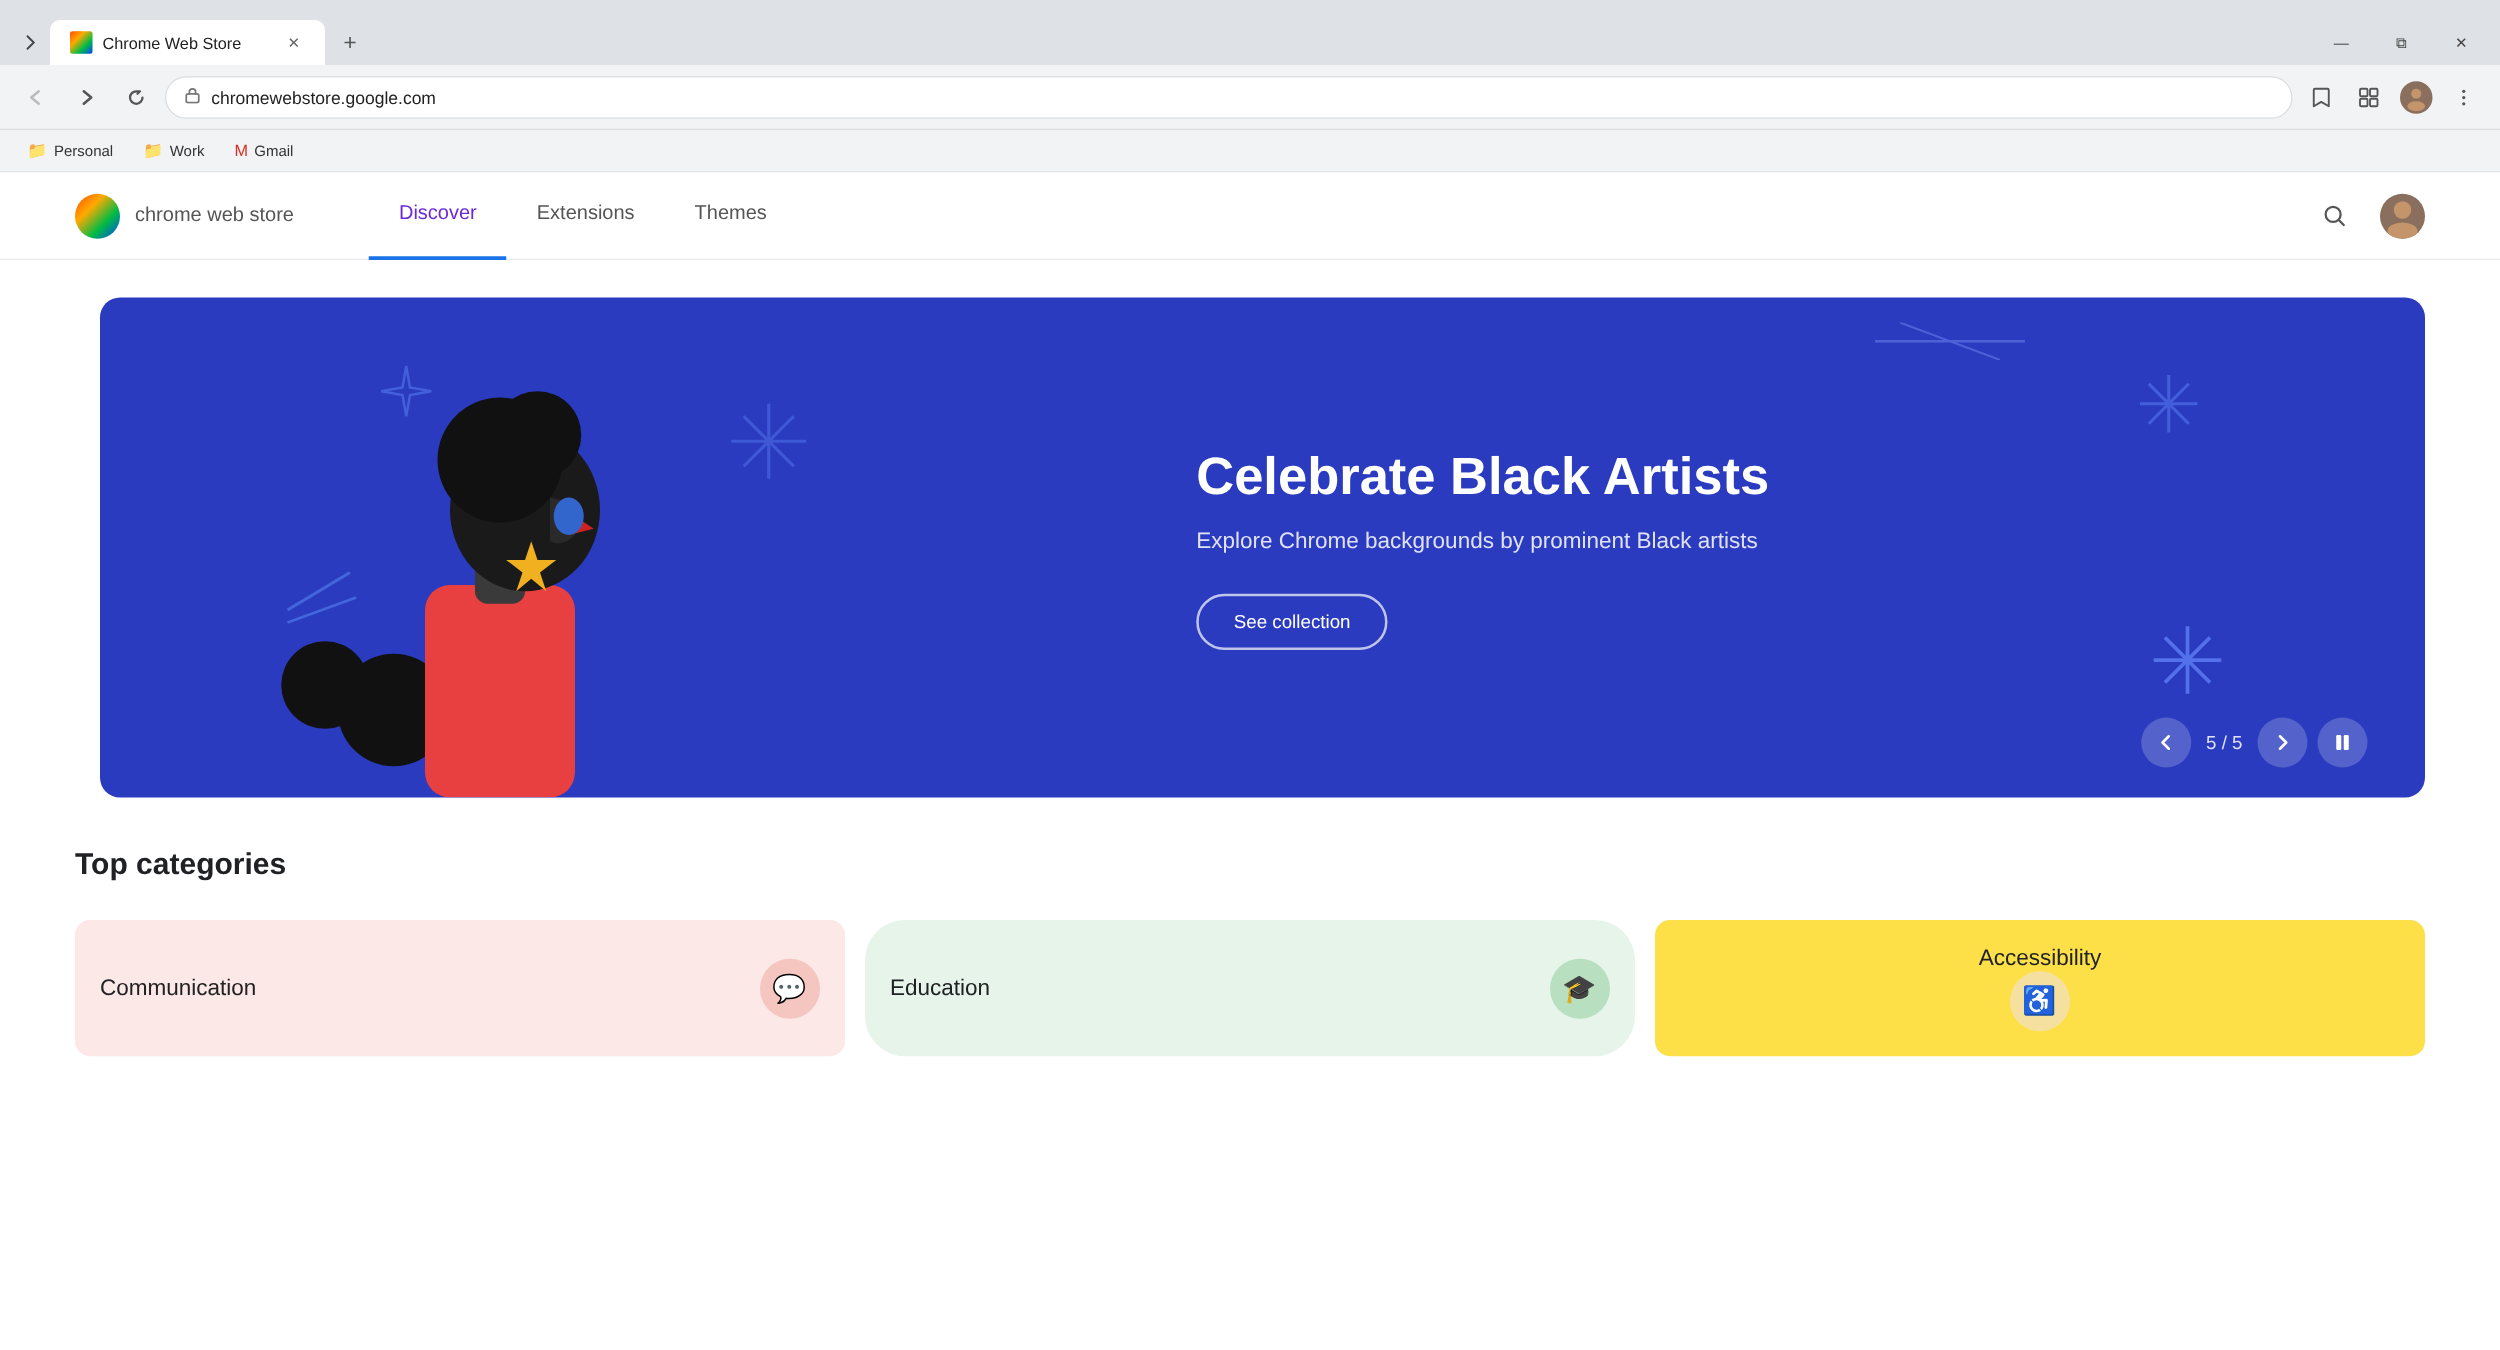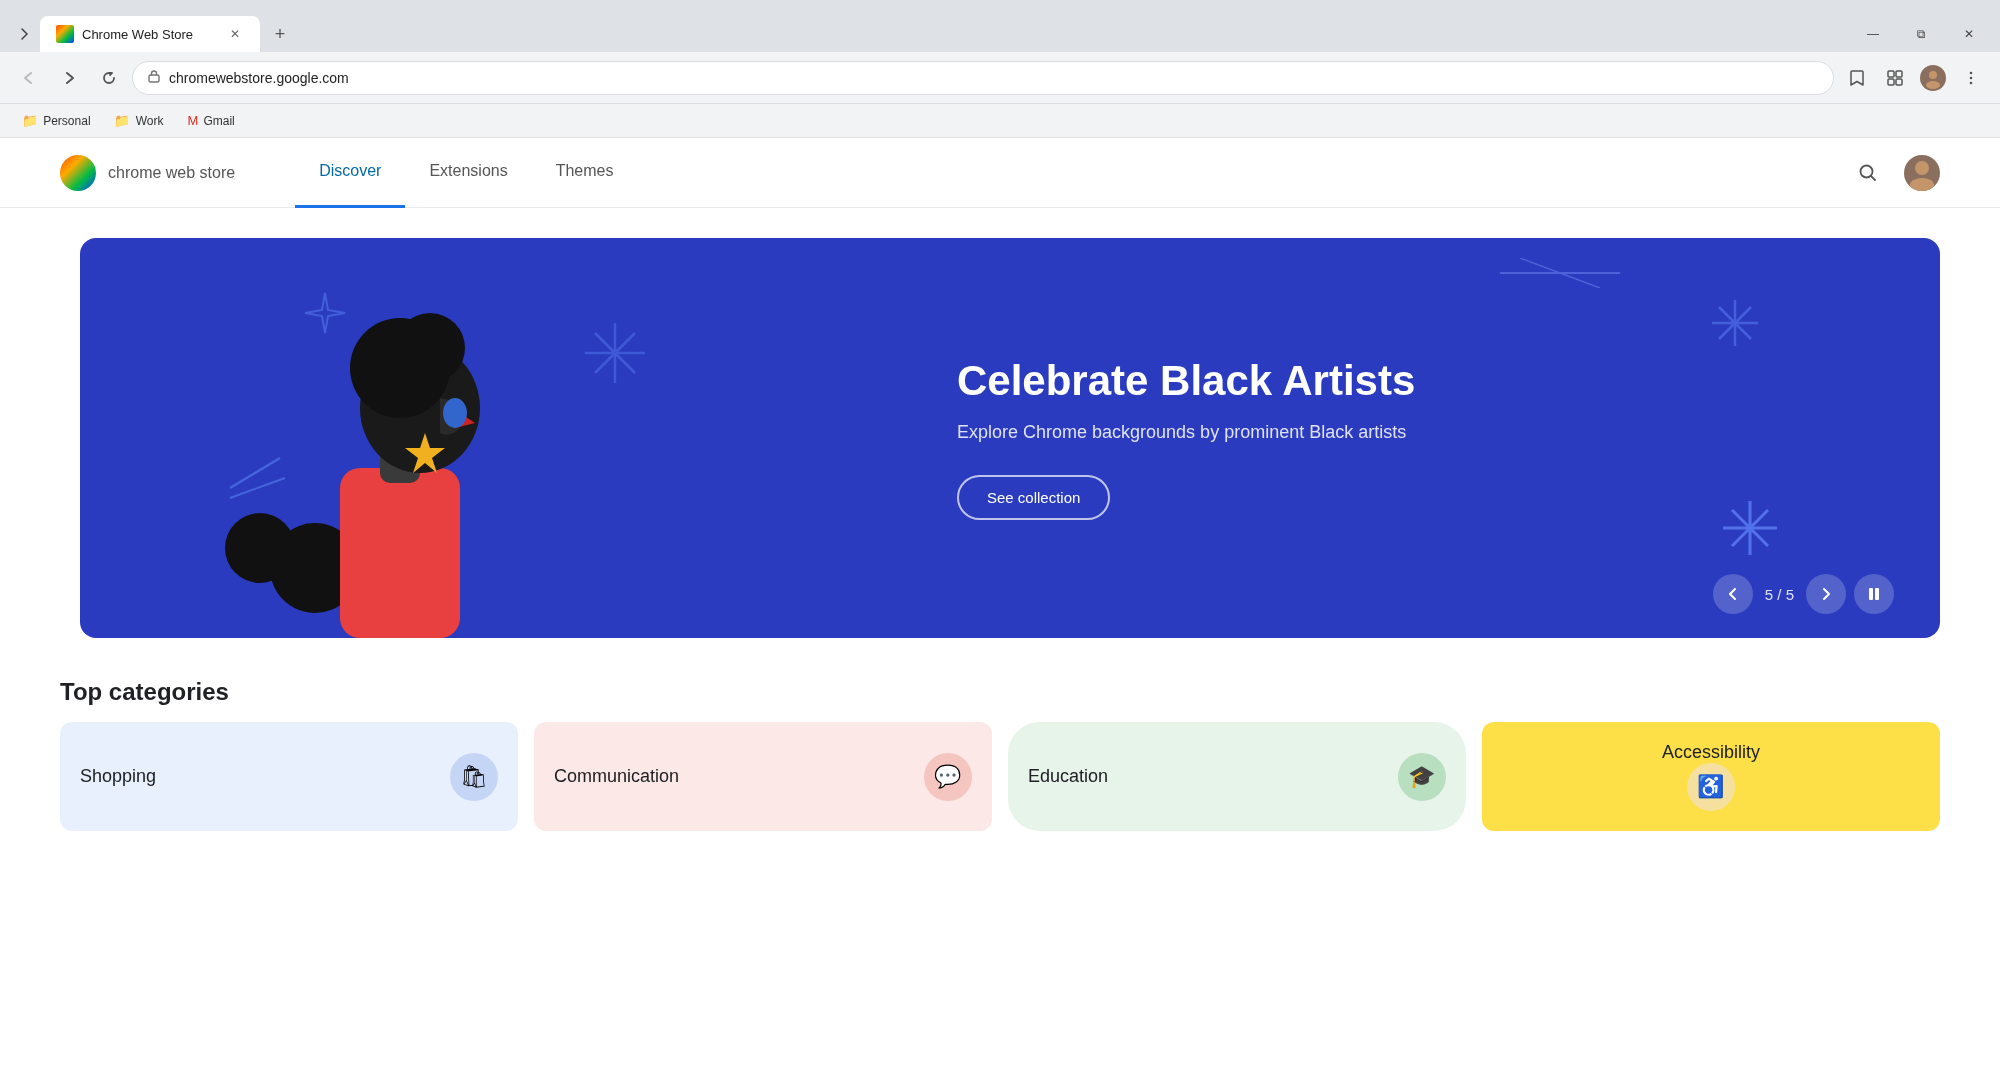--- a/index.html
+++ b/index.html
@@ -38,21 +38,21 @@
     
     .page-content { flex: 1; background: #fff; overflow: hidden; }
 
     
     .cws-header { display: flex; align-items: center; padding: 0 60px; height: 70px; border-bottom: 1px solid #e8eaed; background: #fff; }
     .cws-logo { display: flex; align-items: center; gap: 12px; margin-right: 60px; }
     .cws-logo-icon { width: 36px; height: 36px; border-radius: 50%; background: linear-gradient(135deg, #ff4d00 0%, #ffaa00 33%, #00bb44 66%, #0044ff 100%); }
     .cws-logo-text { font-size: 16px; color: #555; }
     .cws-nav { display: flex; align-items: center; gap: 0; }
     .cws-nav-item { padding: 0 24px; height: 70px; display: flex; align-items: center; font-size: 16px; color: #555; cursor: pointer; position: relative; border-bottom: 3px solid transparent; }
-    .cws-nav-item.active { color: #0369a1; border-bottom: 3px solid #1a73e8; font-weight: 500; }
+    .cws-nav-item.active { color: #6d28d9; border-bottom: 3px solid #1a73e8; font-weight: 500; }
     .cws-header-actions { margin-left: auto; display: flex; align-items: center; gap: 16px; }
     .search-icon-btn { width: 40px; height: 40px; border-radius: 50%; display: flex; align-items: center; justify-content: center; cursor: pointer; color: #555; font-size: 20px; }
     .cws-avatar { width: 36px; height: 36px; border-radius: 50%; background: #8b6f5e; overflow: hidden; cursor: pointer; display: flex; align-items: center; justify-content: center; }
 
     
     .hero-section { padding: 30px 60px; background: #fff; }
     .hero-banner { background: #2a3bbf; border-radius: 16px; height: 400px; position: relative; overflow: hidden; display: flex; align-items: center; margin-left: 20px; }
 
     
     .hero-svg { position: absolute; left: 60px; bottom: 0; }
@@ -62,21 +62,21 @@
     .hero-subtitle { font-size: 18px; color: rgba(255,255,255,0.85); margin-bottom: 32px; }
     .hero-btn { display: inline-block; border: 2px solid rgba(255,255,255,0.7); color: #fff; padding: 12px 28px; border-radius: 24px; font-size: 15px; cursor: pointer; background: transparent; }
 
     
     .carousel-controls { position: absolute; bottom: 24px; right: 46px; display: flex; align-items: center; gap: 8px; }
     .carousel-btn { width: 40px; height: 40px; border-radius: 50%; background: rgba(255,255,255,0.2); display: flex; align-items: center; justify-content: center; cursor: pointer; color: #fff; font-size: 16px; }
     .carousel-counter { color: rgba(255,255,255,0.85); font-size: 15px; padding: 0 4px; }
 
     
     .categories-section { padding: 10px 60px 20px; }
-    .section-title { font-size: 24px; font-weight: 700; color: #202124; margin-bottom: 16px; }
+    .section-title { font-size: 24px; font-weight: 700; color: #202124; margin-bottom: 30px; }
     .categories-grid { display: flex; gap: 16px; }
     .category-card { flex: 1; border-radius: 12px; padding: 20px 20px; display: flex; align-items: center; justify-content: space-between; cursor: pointer; min-height: 90px; }
     .category-label { font-size: 18px; font-weight: 500; color: #202124; }
     .category-icon-circle { width: 48px; height: 48px; border-radius: 50%; display: flex; align-items: center; justify-content: center; font-size: 22px; }
 
     .cat-shopping { background: #e8f0fe; }
     .cat-shopping .category-icon-circle { background: #c5d5f5; }
     .cat-communication { background: #fce8e6; }
     .cat-communication .category-icon-circle { background: #f5c5c0; }
     .cat-education { background: #e6f4ea; border-radius: 32px; }
@@ -300,24 +300,20 @@
                 <rect x="8" y="1" width="4" height="12" rx="1" fill="#fff"></rect>
               </svg>
           </div>
         </div>
       </div>
     </div>
 
     <div class="categories-section">
       <h2 class="section-title">Top categories</h2>
       <div class="categories-grid">
-        <div class="category-card cat-shopping">
-          <span class="category-label">Shopping</span>
-          <div class="category-icon-circle" style="background:#c5d5f5;">🛍</div>
-        </div>
         <div class="category-card cat-communication">
           <span class="category-label">Communication</span>
           <div class="category-icon-circle" style="background:#f5c5c0;">💬</div>
         </div>
         <div class="category-card cat-education">
           <span class="category-label">Education</span>
           <div class="category-icon-circle" style="background:#b8dfbf;">🎓</div>
         </div>
         <div class="category-card cat-accessibility">
           <span class="category-label">Accessibility</span>

